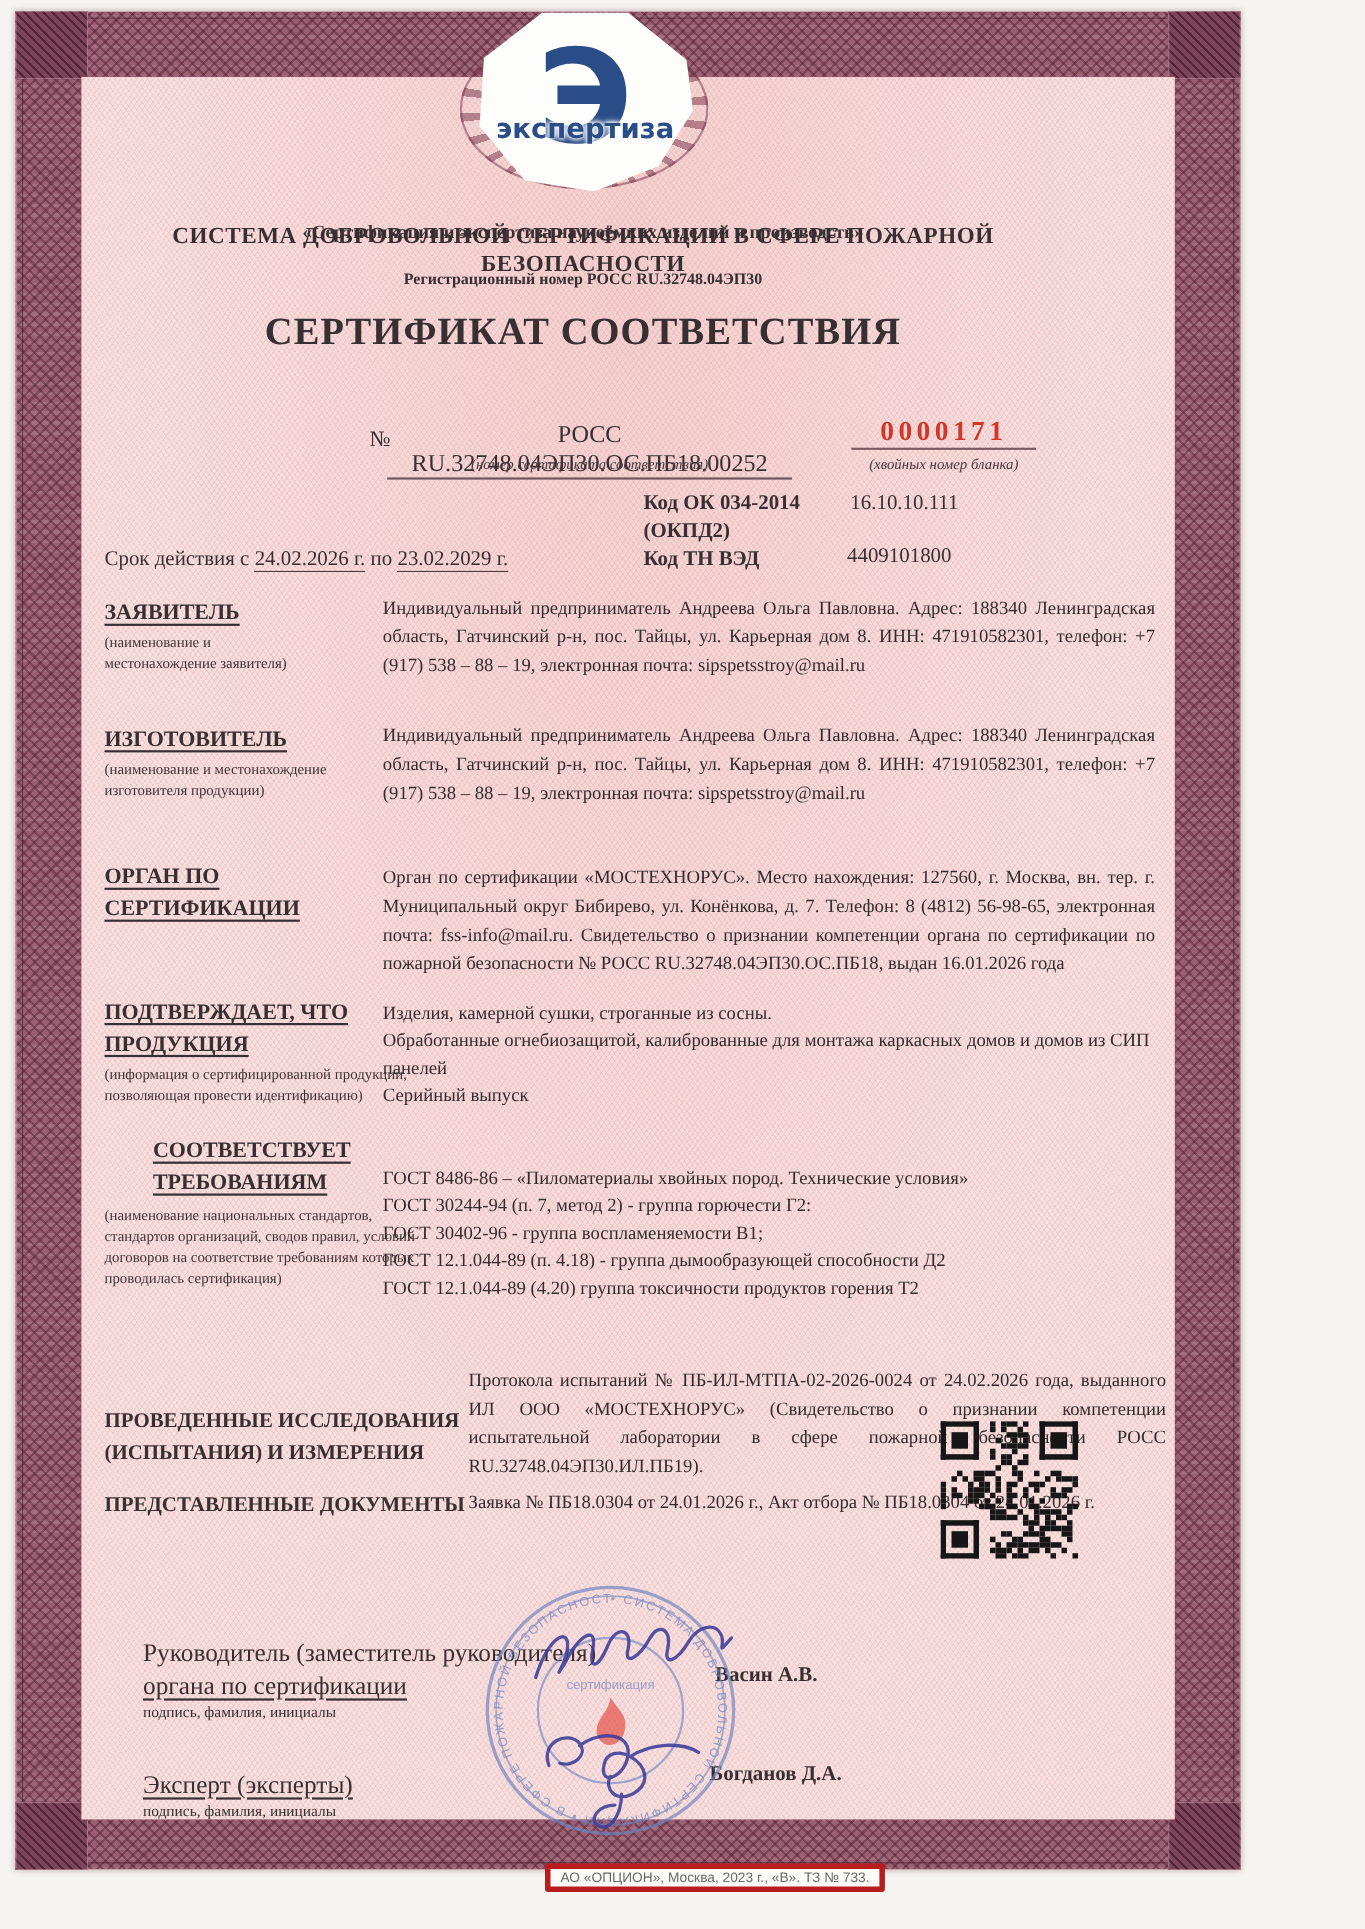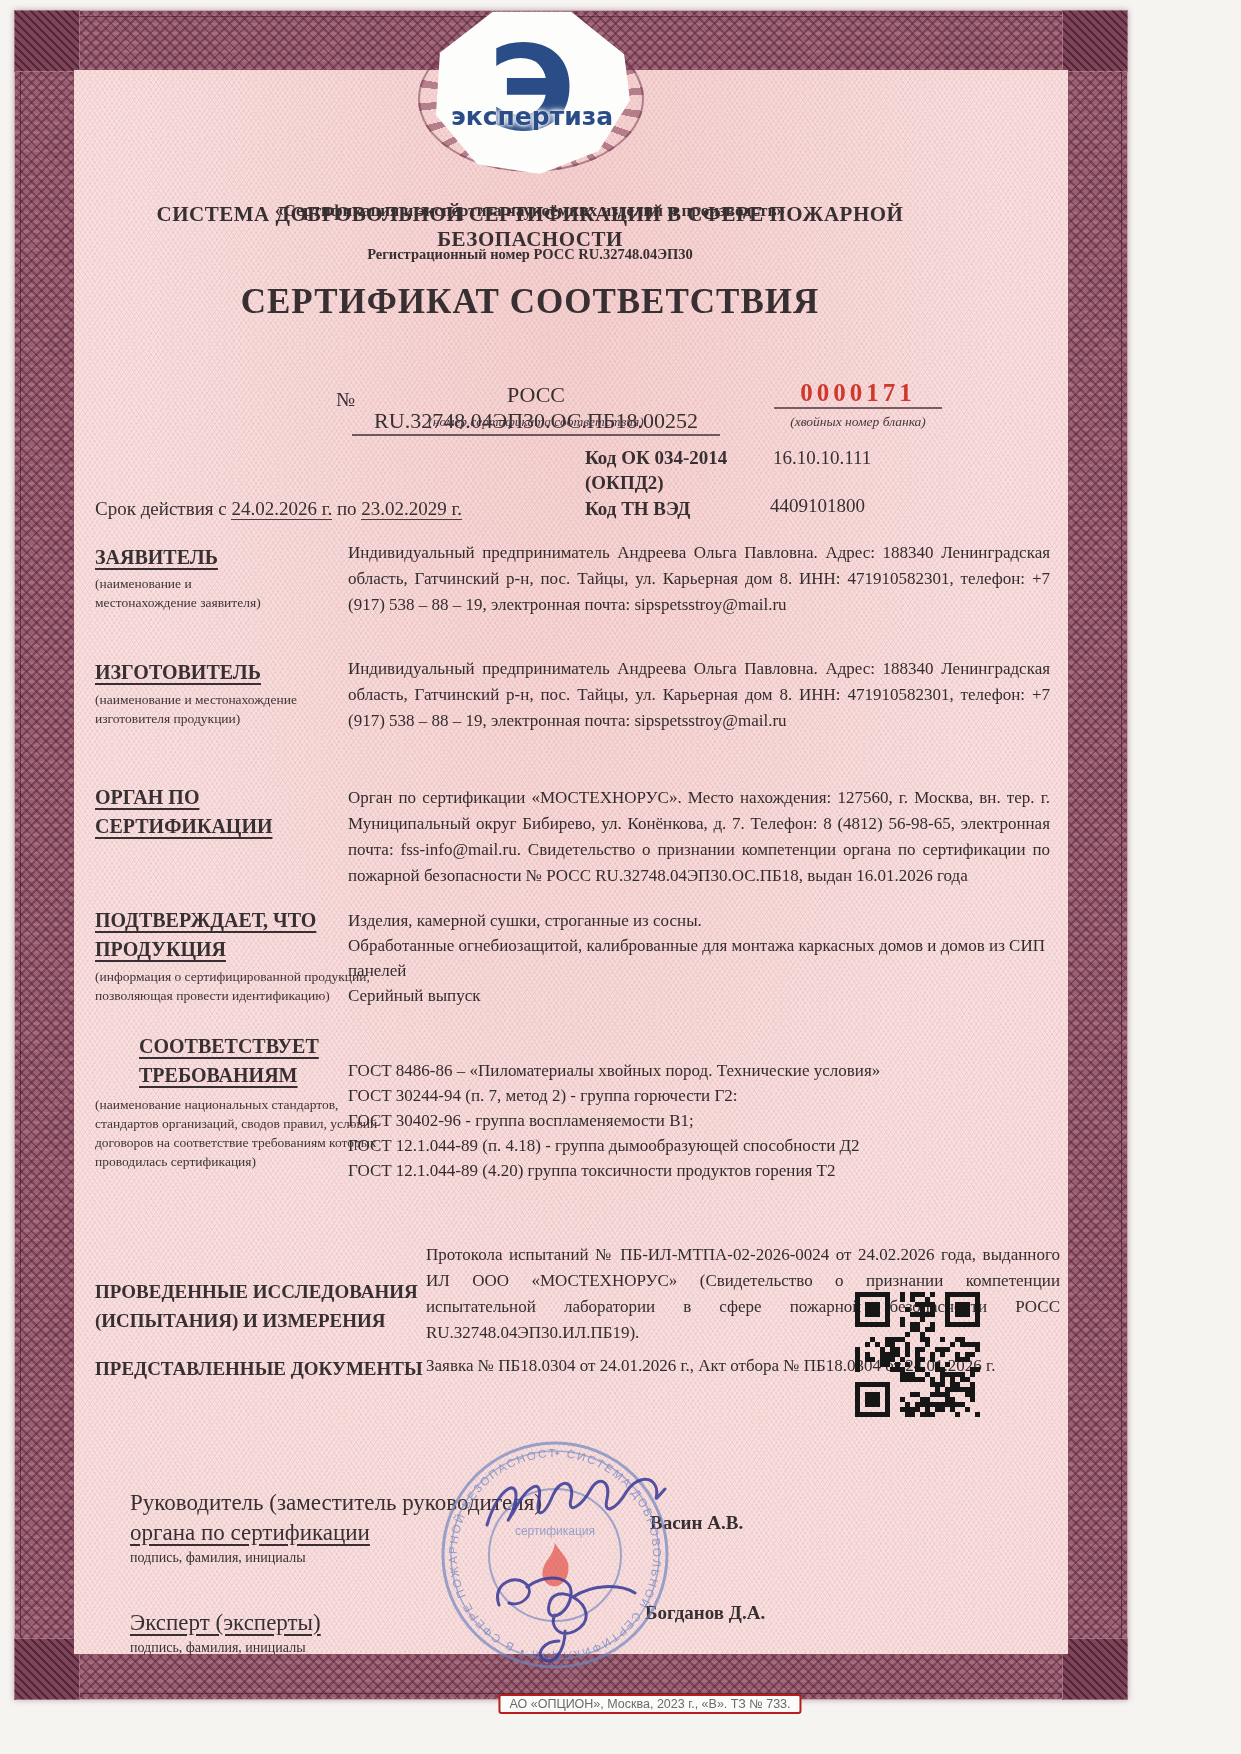--- a/index.html
+++ b/index.html
@@ -83,21 +83,21 @@
   .sig-name { font-size:19px; font-weight:bold; }
   .sig-cap { font-size:14px; }
 
   
   .stamp { position:absolute; left:421px; top:1425px; width:240px; height:240px; opacity:.85; }
   .sigs  { position:absolute; left:455px; top:1445px; width:260px; height:225px; }
   .qr    { position:absolute; left:841px; top:1282px; width:125px; height:125px; }
 
   .footer-pill {
     position:absolute; left:650px; top:1694px; transform:translateX(-50%);
-    background:#fbfbf9; border:2px solid #b91c1c; border-radius:3px; padding:1px 9px;
+    background:#fbfbf9; border:5px solid #b91c1c; border-radius:3px; padding:1px 9px;
     font-family:"Liberation Sans", sans-serif; font-size:12.5px; color:#6a6a68; white-space:nowrap; z-index:6;
   }
 </style>
 </head>
 <body>
 
 <div class="page">
 
   <div class="sheet">
     <div class="corner tl"></div>

